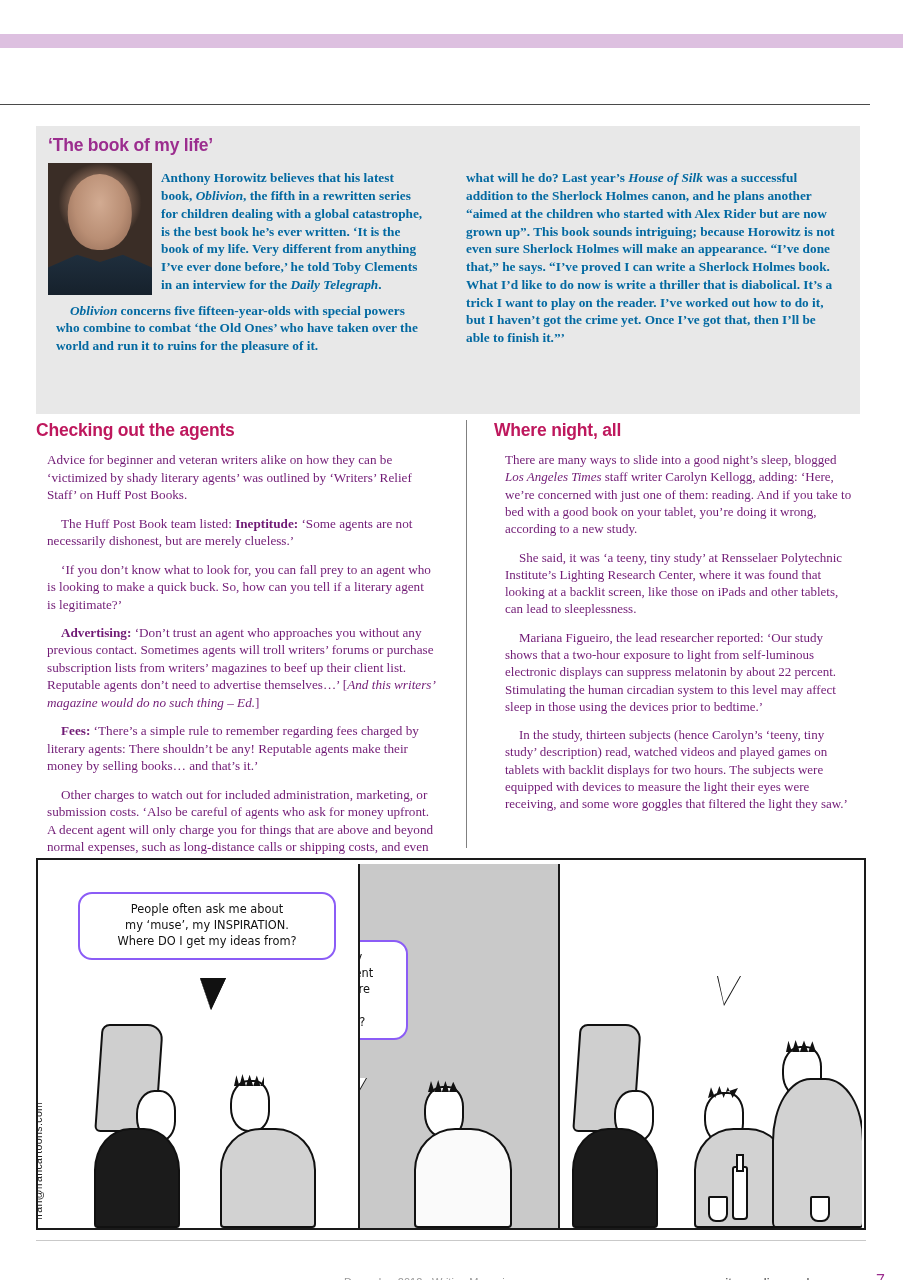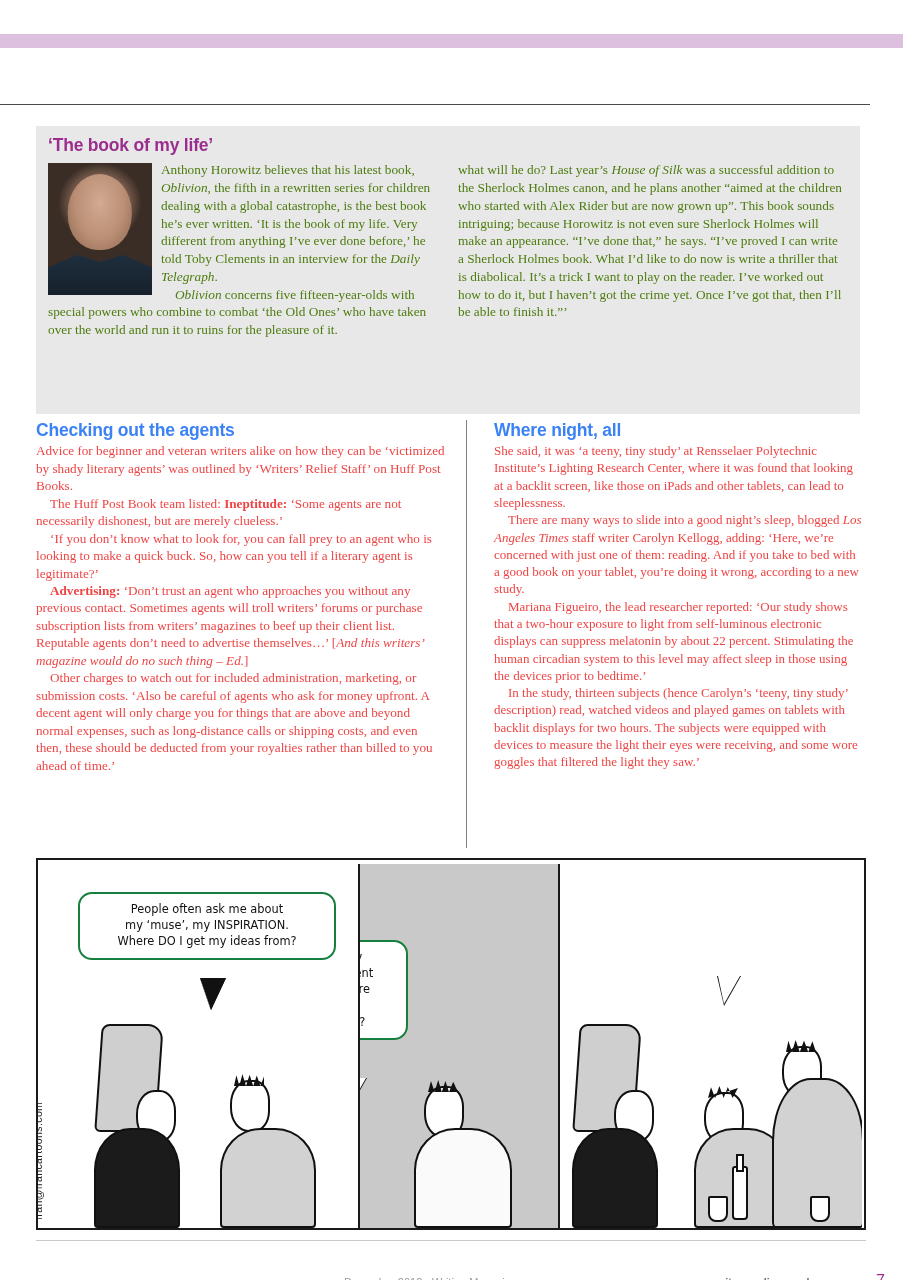--- a/index.html
+++ b/index.html
@@ -35,25 +35,26 @@
     font-weight:600;
     letter-spacing:-0.2px;
     margin:0 0 6px 0;
     line-height:1.1;
   }
   .feature-cols {
     display:flex; gap:22px;
   }
   .feature-col { width:396px; }
   .feature-col p {
-    margin:0;
+    margin:8px;
     font-size:13.3px;
     line-height:1.335;
     text-align:left;
-    color:#4d7c0f;
+    color:#0369a1;
+    font-weight:bold;
   }
   .feature-col p + p { text-indent:14px; }
 
   .portrait {
     float:left;
     width:104px; height:132px;
     margin:2px 9px 1px 0;
     background:
       radial-gradient(ellipse 40% 30% at 50% 30%, #c2a08b 0%, #9e7c68 45%, #6b5244 75%, #3a2d26 100%),
       linear-gradient(#4a3b33, #2a2119);
@@ -74,33 +75,33 @@
   }
 
   
   .news {
     position:absolute; left:36px; top:420px; width:828px; height:428px;
     display:flex;
   }
   .news-col { width:430px; padding-right:20px; }
   .news-col.right { width:398px; padding-right:0; padding-left:27px; border-left:1px solid #808080; }
   .news-title {
-    color:#3b82f6;
+    color:#be185d;
     font-family:"Liberation Sans", sans-serif;
     font-size:17.5px;
     font-weight:600;
     letter-spacing:-0.2px;
     margin:0 0 2px 0;
     line-height:1.15;
   }
   .news-col p {
-    margin:0;
+    margin:11px;
     font-size:13.2px;
     line-height:1.325;
-    color:#ef4444;
+    color:#701a75;
   }
   .news-col p + p { text-indent:14px; }
   .news-col.right p { font-size:13.0px; line-height:1.33; }
   b { font-weight:bold; }
   i, em { font-style:italic; }
 
   
   .cartoon-wrap {
     position:absolute; left:36px; top:858px; width:830px; height:372px;
     border:2px solid #1a1a1a;
@@ -121,21 +122,21 @@
   .panel.p2 { width:200px; background:#fff; }
   .panel.p2 .bg-grey {
     position:absolute; left:0; top:0; width:100%; height:100%;
     background:#c9c9c9;
   }
   .panel.p3 { width:302px; background:#fff; }
 
   .bubble {
     position:absolute;
     background:#fff;
-    border:2px solid #15803d;
+    border:2px solid #8b5cf6;
     border-radius:14px;
     padding:7px 10px 8px 10px;
     font-family:"DejaVu Sans", sans-serif;
     font-size:11.4px;
     line-height:1.42;
     text-align:center;
     color:#111;
     z-index:5;
     white-space:pre-line;
   }
@@ -251,27 +252,28 @@
   </div>
 </section>
 
 <section class="news">
   <div class="news-col left">
     <h2 class="news-title">Checking out the agents</h2>
     <p>Advice for beginner and veteran writers alike on how they can be ‘victimized by shady literary agents’ was outlined by ‘Writers’ Relief Staff’ on Huff Post Books.</p>
     <p>The Huff Post Book team listed: <b>Ineptitude:</b> ‘Some agents are not necessarily dishonest, but are merely clueless.’</p>
     <p>‘If you don’t know what to look for, you can fall prey to an agent who is looking to make a quick buck. So, how can you tell if a literary agent is legitimate?’</p>
     <p><b>Advertising:</b> ‘Don’t trust an agent who approaches you without any previous contact. Sometimes agents will troll writers’ forums or purchase subscription lists from writers’ magazines to beef up their client list. Reputable agents don’t need to advertise themselves…’ [<i>And this writers’ magazine would do no such thing – Ed.</i>]</p>
+    <p><b>Fees:</b> ‘There’s a simple rule to remember regarding fees charged by literary agents: There shouldn’t be any! Reputable agents make their money by selling books… and that’s it.’</p>
     <p>Other charges to watch out for included administration, marketing, or submission costs. ‘Also be careful of agents who ask for money upfront. A decent agent will only charge you for things that are above and beyond normal expenses, such as long-distance calls or shipping costs, and even then, these should be deducted from your royalties rather than billed to you ahead of time.’</p>
   </div>
 
   <div class="news-col right">
     <h2 class="news-title">Where night, all</h2>
+    <p>There are many ways to slide into a good night’s sleep, blogged <i>Los Angeles Times</i> staff writer Carolyn Kellogg, adding: ‘Here, we’re concerned with just one of them: reading. And if you take to bed with a good book on your tablet, you’re doing it wrong, according to a new study.</p>
     <p>She said, it was ‘a teeny, tiny study’ at Rensselaer Polytechnic Institute’s Lighting Research Center, where it was found  that looking at a backlit screen, like those on iPads and other tablets, can lead to sleeplessness.</p>
-    <p>There are many ways to slide into a good night’s sleep, blogged <i>Los Angeles Times</i> staff writer Carolyn Kellogg, adding: ‘Here, we’re concerned with just one of them: reading. And if you take to bed with a good book on your tablet, you’re doing it wrong, according to a new study.</p>
     <p>Mariana Figueiro, the lead researcher reported: ‘Our study shows that a two-hour exposure to light from self-luminous electronic displays can suppress melatonin by about 22 percent. Stimulating the human circadian system to this level may affect sleep in those using the devices prior to bedtime.’</p>
     <p>In the study, thirteen subjects (hence Carolyn’s ‘teeny, tiny study’ description) read, watched videos and played games on tablets with backlit displays for two hours. The subjects were equipped with devices to measure the light their eyes were receiving, and some wore goggles that filtered the light they saw.’</p>
   </div>
 </section>
 
 <section class="cartoon-wrap">
   <div class="credit">fran@francartoons.com</div>
 
   <div class="panels">
 

